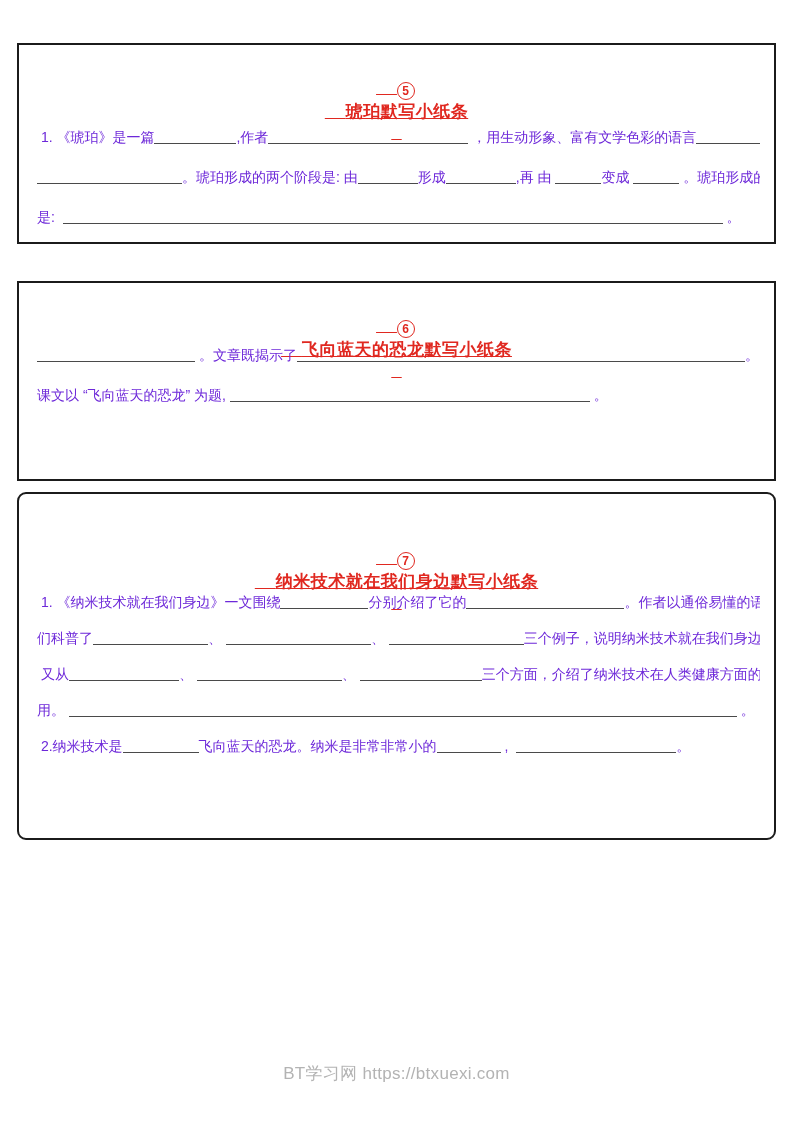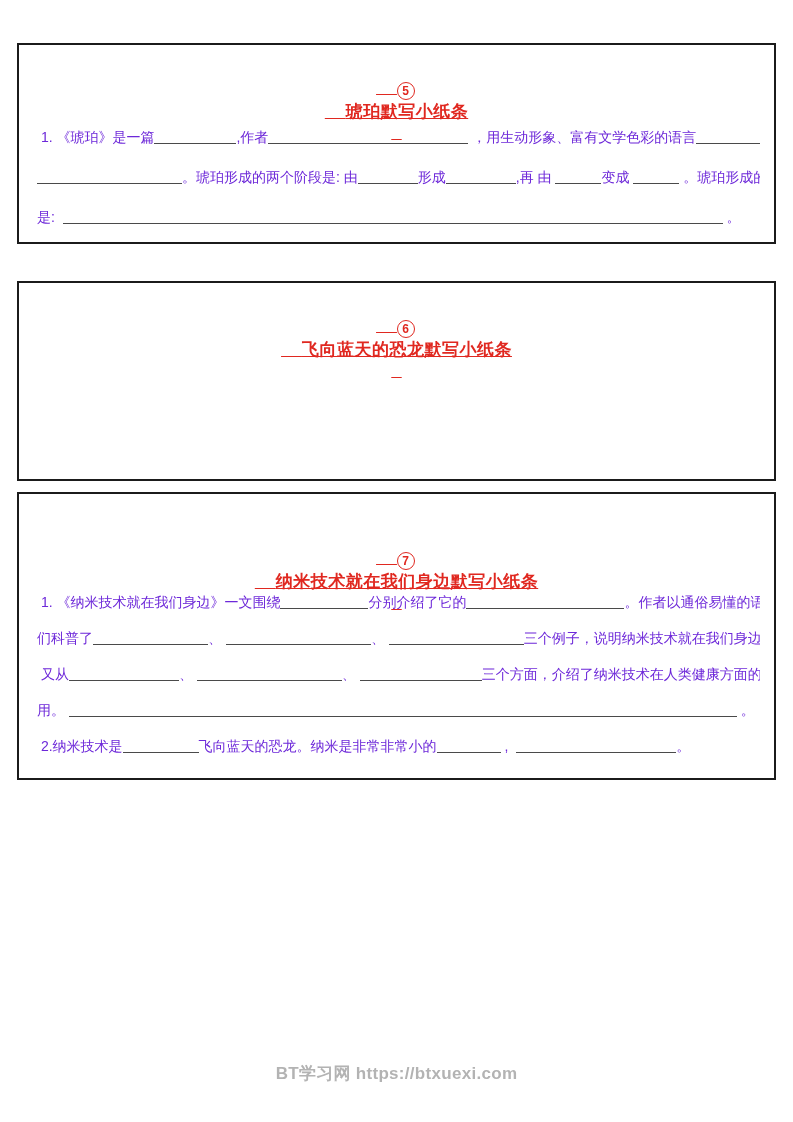--- a/index.html
+++ b/index.html
@@ -17,21 +17,21 @@
   .worksheet-box {
     position: absolute;
     left: 17px;
     width: 759px;
     box-sizing: border-box;
     border: 2px solid #1b1b1b;
     background: #ffffff;
   }
   #box-1 { top: 43px;  height: 201px; }
   #box-2 { top: 281px; height: 200px; }
-  #box-3 { top: 492px; height: 288px; }
+  #box-3 { top: 492px; height: 348px; border-radius: 9px; }
 
   .box-title {
     position: absolute;
     left: 0;
     width: 100%;
     text-align: center;
     font-size: 17px;
     font-weight: bold;
     color: #e02820;
     letter-spacing: 0.5px;
@@ -86,21 +86,20 @@
 
   .page-footer {
     position: absolute;
     top: 1062px;
     left: 0;
     width: 100%;
     text-align: center;
     font-size: 17px;
     color: #b3b3b3;
     letter-spacing: 0.3px;
-    font-weight: bold;
   }
 </style>
 </head>
 <body>
 
 <section class="worksheet-box" id="box-1">
   <div class="box-title">
     <span class="circle-num">5</span>
     <span>琥珀默写小纸条</span>
   </div>
@@ -110,20 +109,22 @@
       <div class="ws-line"><span class="seg-text">是:  </span><span class="blank" style="width: 660px;"></span><span class="seg-text"> 。</span></div>
     </div>
 </section>
 
 <section class="worksheet-box" id="box-2">
   <div class="box-title">
     <span class="circle-num">6</span>
     <span>飞向蓝天的恐龙默写小纸条</span>
   </div>
   <div class="box-body">
+      <div class="ws-line"><span class="blank" style="width: 158px;"></span><span class="seg-text"> 。文章既揭示了</span><span class="blank" style="width: 448px;"></span><span class="seg-text">。</span></div>
+      <div class="ws-line"><span class="seg-text">课文以 “飞向蓝天的恐龙” 为题, </span><span class="blank" style="width: 360px;"></span><span class="seg-text"> 。</span></div>
     </div>
 </section>
 
 <section class="worksheet-box" id="box-3">
   <div class="box-title">
     <span class="circle-num">7</span>
     <span>纳米技术就在我们身边默写小纸条</span>
   </div>
   <div class="box-body">
       <div class="ws-line"><span class="seg-text"> 1. 《纳米技术就在我们身边》一文围绕</span><span class="blank" style="width: 88px;"></span><span class="seg-text">分别介绍了它的</span><span class="blank" style="width: 158px;"></span><span class="seg-text">。作者以通俗易懂的语言向我</span></div>

